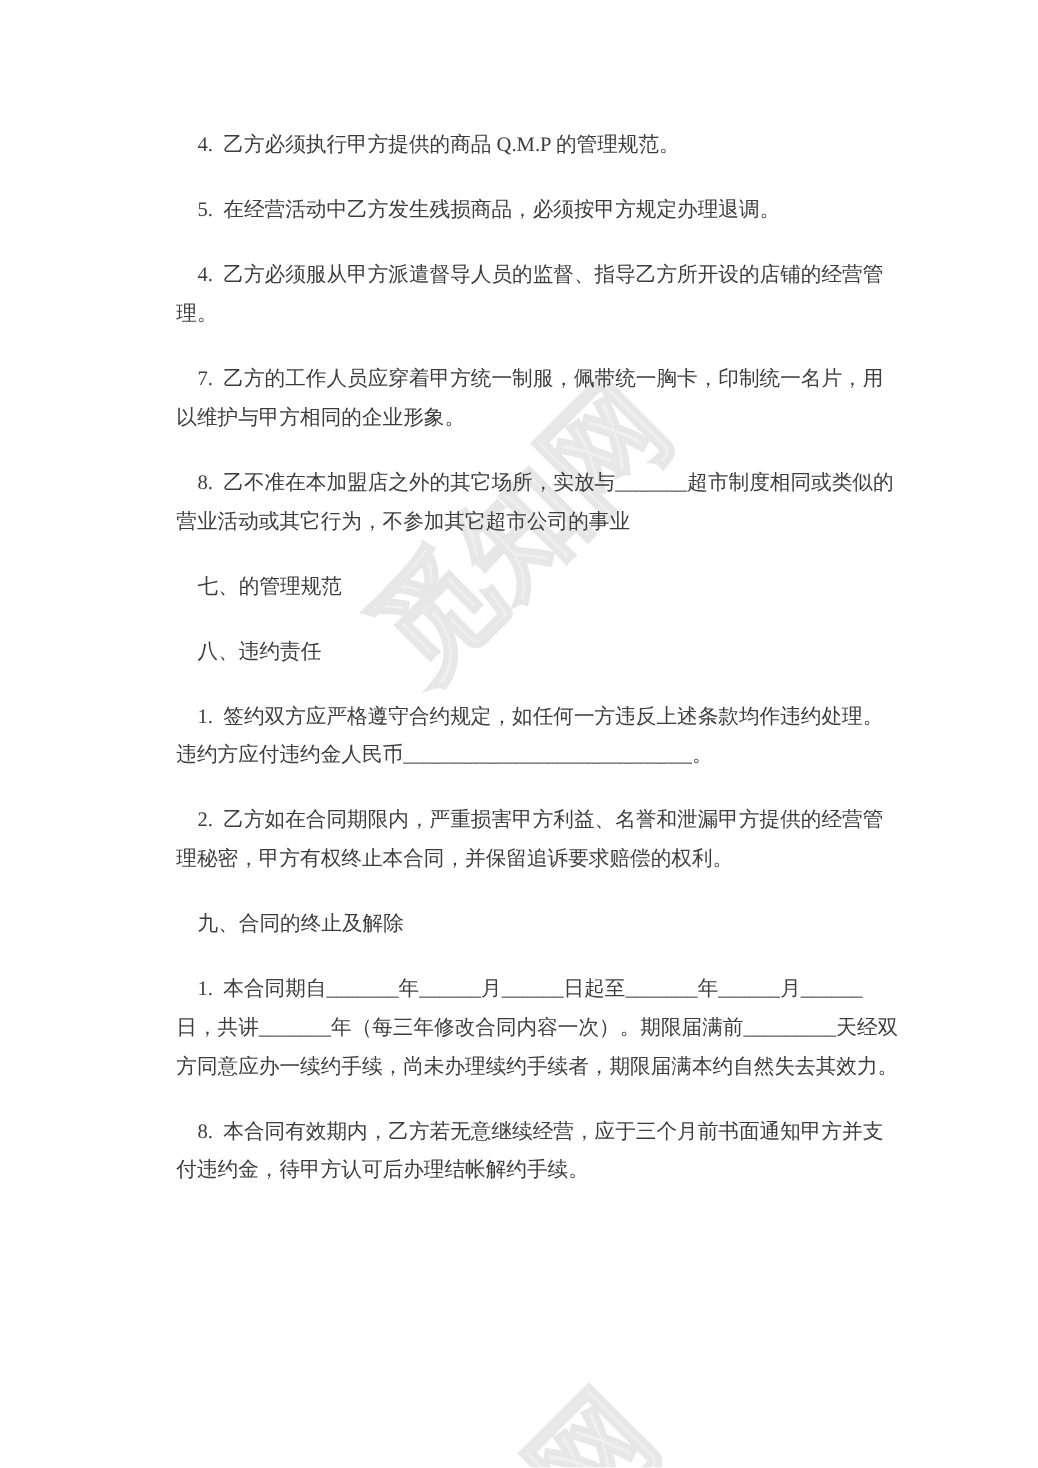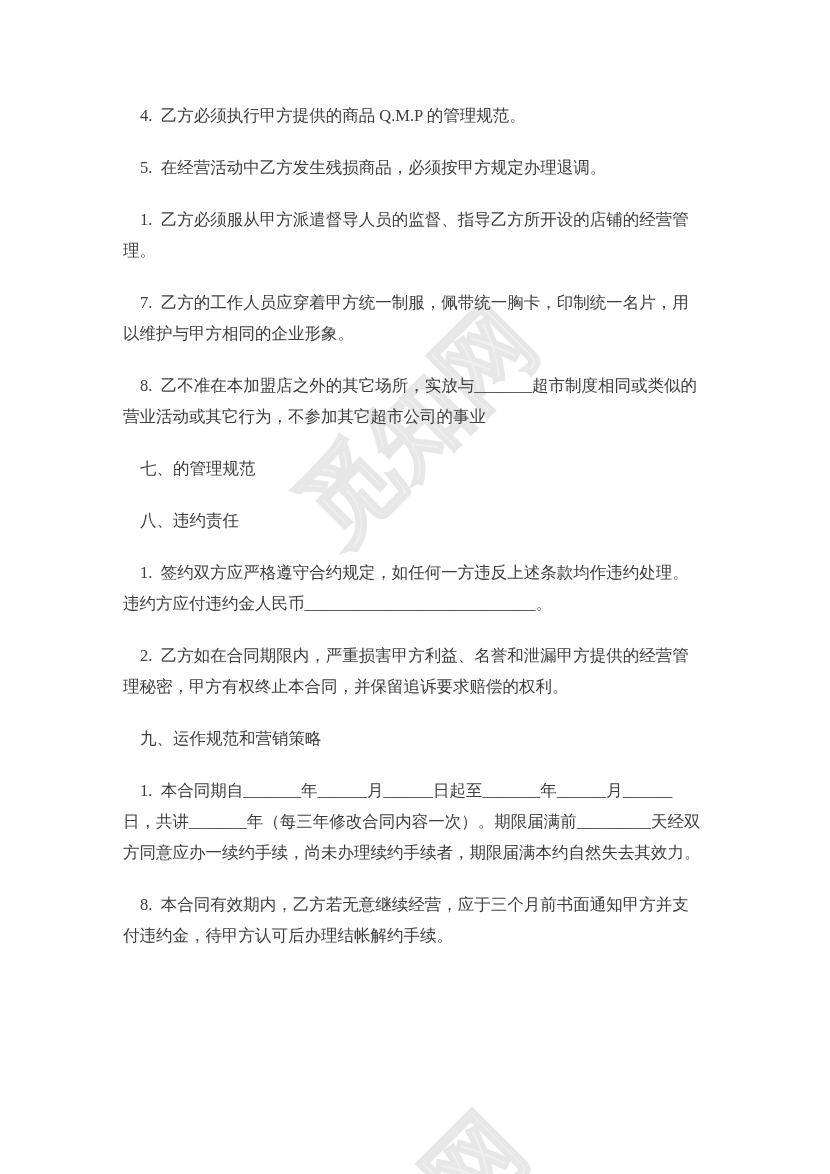--- a/index.html
+++ b/index.html
@@ -10,21 +10,21 @@
   .page {
     position: relative;
     width: 830px;
     height: 1174px;
     background: #ffffff;
     overflow: hidden;
     font-family: "Liberation Serif", "DejaVu Serif", serif;
   }
   .doc-body {
     position: absolute;
-    left: 123px;
+    left: 141px;
     top: 100px;
     width: 580px;
     z-index: 2;
     color: #3d3d3d;
     font-size: 16.5px;
     line-height: 31px;
   }
   .para {
     margin: 0 0 21px 0;
     text-indent: 17px;
@@ -64,25 +64,25 @@
 <div class="page">
 
   <div class="watermark watermark-center">觅知网</div>
 
   <div class="watermark watermark-bottom">觅知网</div>
 
   <div class="doc-body">
 
   <p class="para item">4.  乙方必须执行甲方提供的商品 Q.M.P 的管理规范。</p>
       <p class="para item">5.  在经营活动中乙方发生残损商品，必须按甲方规定办理退调。</p>
-      <p class="para item">1.  乙方必须服从甲方派遣督导人员的监督、指导乙方所开设的店铺的经营管理。</p>
+      <p class="para item">4.  乙方必须服从甲方派遣督导人员的监督、指导乙方所开设的店铺的经营管理。</p>
       <p class="para item">7.  乙方的工作人员应穿着甲方统一制服，佩带统一胸卡，印制统一名片，用以维护与甲方相同的企业形象。</p>
       <p class="para item">8.  乙不准在本加盟店之外的其它场所，实放与_______超市制度相同或类似的营业活动或其它行为，不参加其它超市公司的事业</p>
       <p class="para heading">七、的管理规范</p>
       <p class="para heading">八、违约责任</p>
       <p class="para item">1.  签约双方应严格遵守合约规定，如任何一方违反上述条款均作违约处理。违约方应付违约金人民币____________________________。</p>
       <p class="para item">2.  乙方如在合同期限内，严重损害甲方利益、名誉和泄漏甲方提供的经营管理秘密，甲方有权终止本合同，并保留追诉要求赔偿的权利。</p>
-      <p class="para heading">九、运作规范和营销策略</p>
+      <p class="para heading">九、合同的终止及解除</p>
       <p class="para item">1.  本合同期自_______年______月______日起至_______年______月______日，共讲_______年（每三年修改合同内容一次）。期限届满前_________天经双方同意应办一续约手续，尚未办理续约手续者，期限届满本约自然失去其效力。</p>
       <p class="para item">8.  本合同有效期内，乙方若无意继续经营，应于三个月前书面通知甲方并支付违约金，待甲方认可后办理结帐解约手续。</p>
     </div>
 
 </div>
 
 </body></html>

